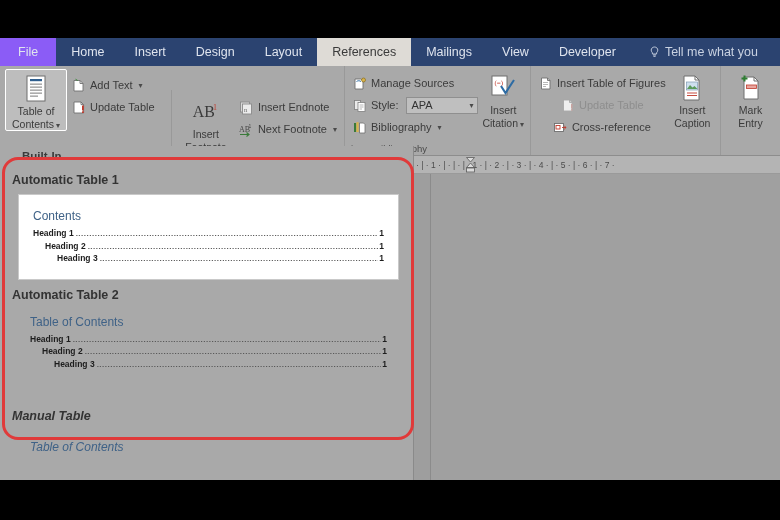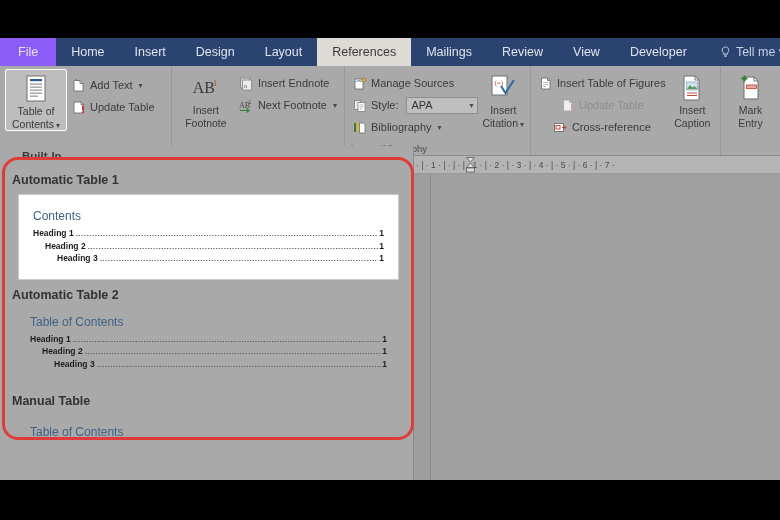--- a/index.html
+++ b/index.html
@@ -138,21 +138,20 @@
   <div class="bar-top"></div>
 
   <div class="tabstrip">
     <div class="tab file">File</div>
     <div class="tab">Home</div>
     <div class="tab">Insert</div>
     <div class="tab">Design</div>
     <div class="tab">Layout</div>
     <div class="tab active">References</div>
     <div class="tab">Mailings</div>
-    <div class="tab">Review</div>
     <div class="tab">View</div>
     <div class="tab">Developer</div>
     <div class="tellme">
       <span class="bulb">
         <svg width="11" height="12" viewBox="0 0 11 12">
             <path d="M5.5 1C3.6 1 2.2 2.4 2.2 4.1c0 1.2.6 2 1.2 2.7V8h4.2V6.8c.6-.7 1.2-1.5 1.2-2.7C8.8 2.4 7.4 1 5.5 1z" fill="none" stroke="#c9d2e2" stroke-width="0.9"></path>
             <path d="M4 9h3M4.4 10.4h2.2" stroke="#c9d2e2" stroke-width="0.9" fill="none"></path>
           </svg>
       </span>
       <span>Tell me what you</span>
@@ -201,21 +200,21 @@
                   <rect x="10" y="11.3" width="1.8" height="1.7" fill="#c0392b"></rect>
                 </svg>
             </span>
             <span>Update Table</span>
           </div>
         </div>
       </div>
       <div class="grp-label"></div>
     </div>
 
-    <div class="grp" style="width:180px;">
+    <div class="grp" style="width:180px;margin-top:24px;">
       <div class="grp-body">
         <div class="bigbtn" style="width:58px;">
           <span class="bigicon">
             <svg width="34" height="24" viewBox="0 0 34 24">
               <text x="2" y="18" font-family="Liberation Serif, serif" font-size="18" fill="#3a3a3a">AB</text>
               <text x="25" y="10" font-family="Liberation Serif, serif" font-size="9" fill="#c0392b">1</text>
             </svg>
           </span>
           <span>Insert</span>
           <span>Footnote</span>
@@ -430,21 +429,21 @@
           <span class="pg">1</span>
         </div>
         <div class="toc-row ind3">
           <span class="lbl">Heading 3</span>
           <span class="dots">...................................................................................................................................</span>
           <span class="pg">1</span>
         </div>
       </div>
     </div>
 
-    <div style="margin-top:5px;">
+    <div style="margin-top:20px;font-style:italic;">
       <div class="gal-item-title">Manual Table</div>
       <div class="toc-plain" style="padding-top:10px;">
         <div class="toc-title">Table of Contents</div>
       </div>
     </div>
 
   </div>
 
   <div class="annot"></div>
 

